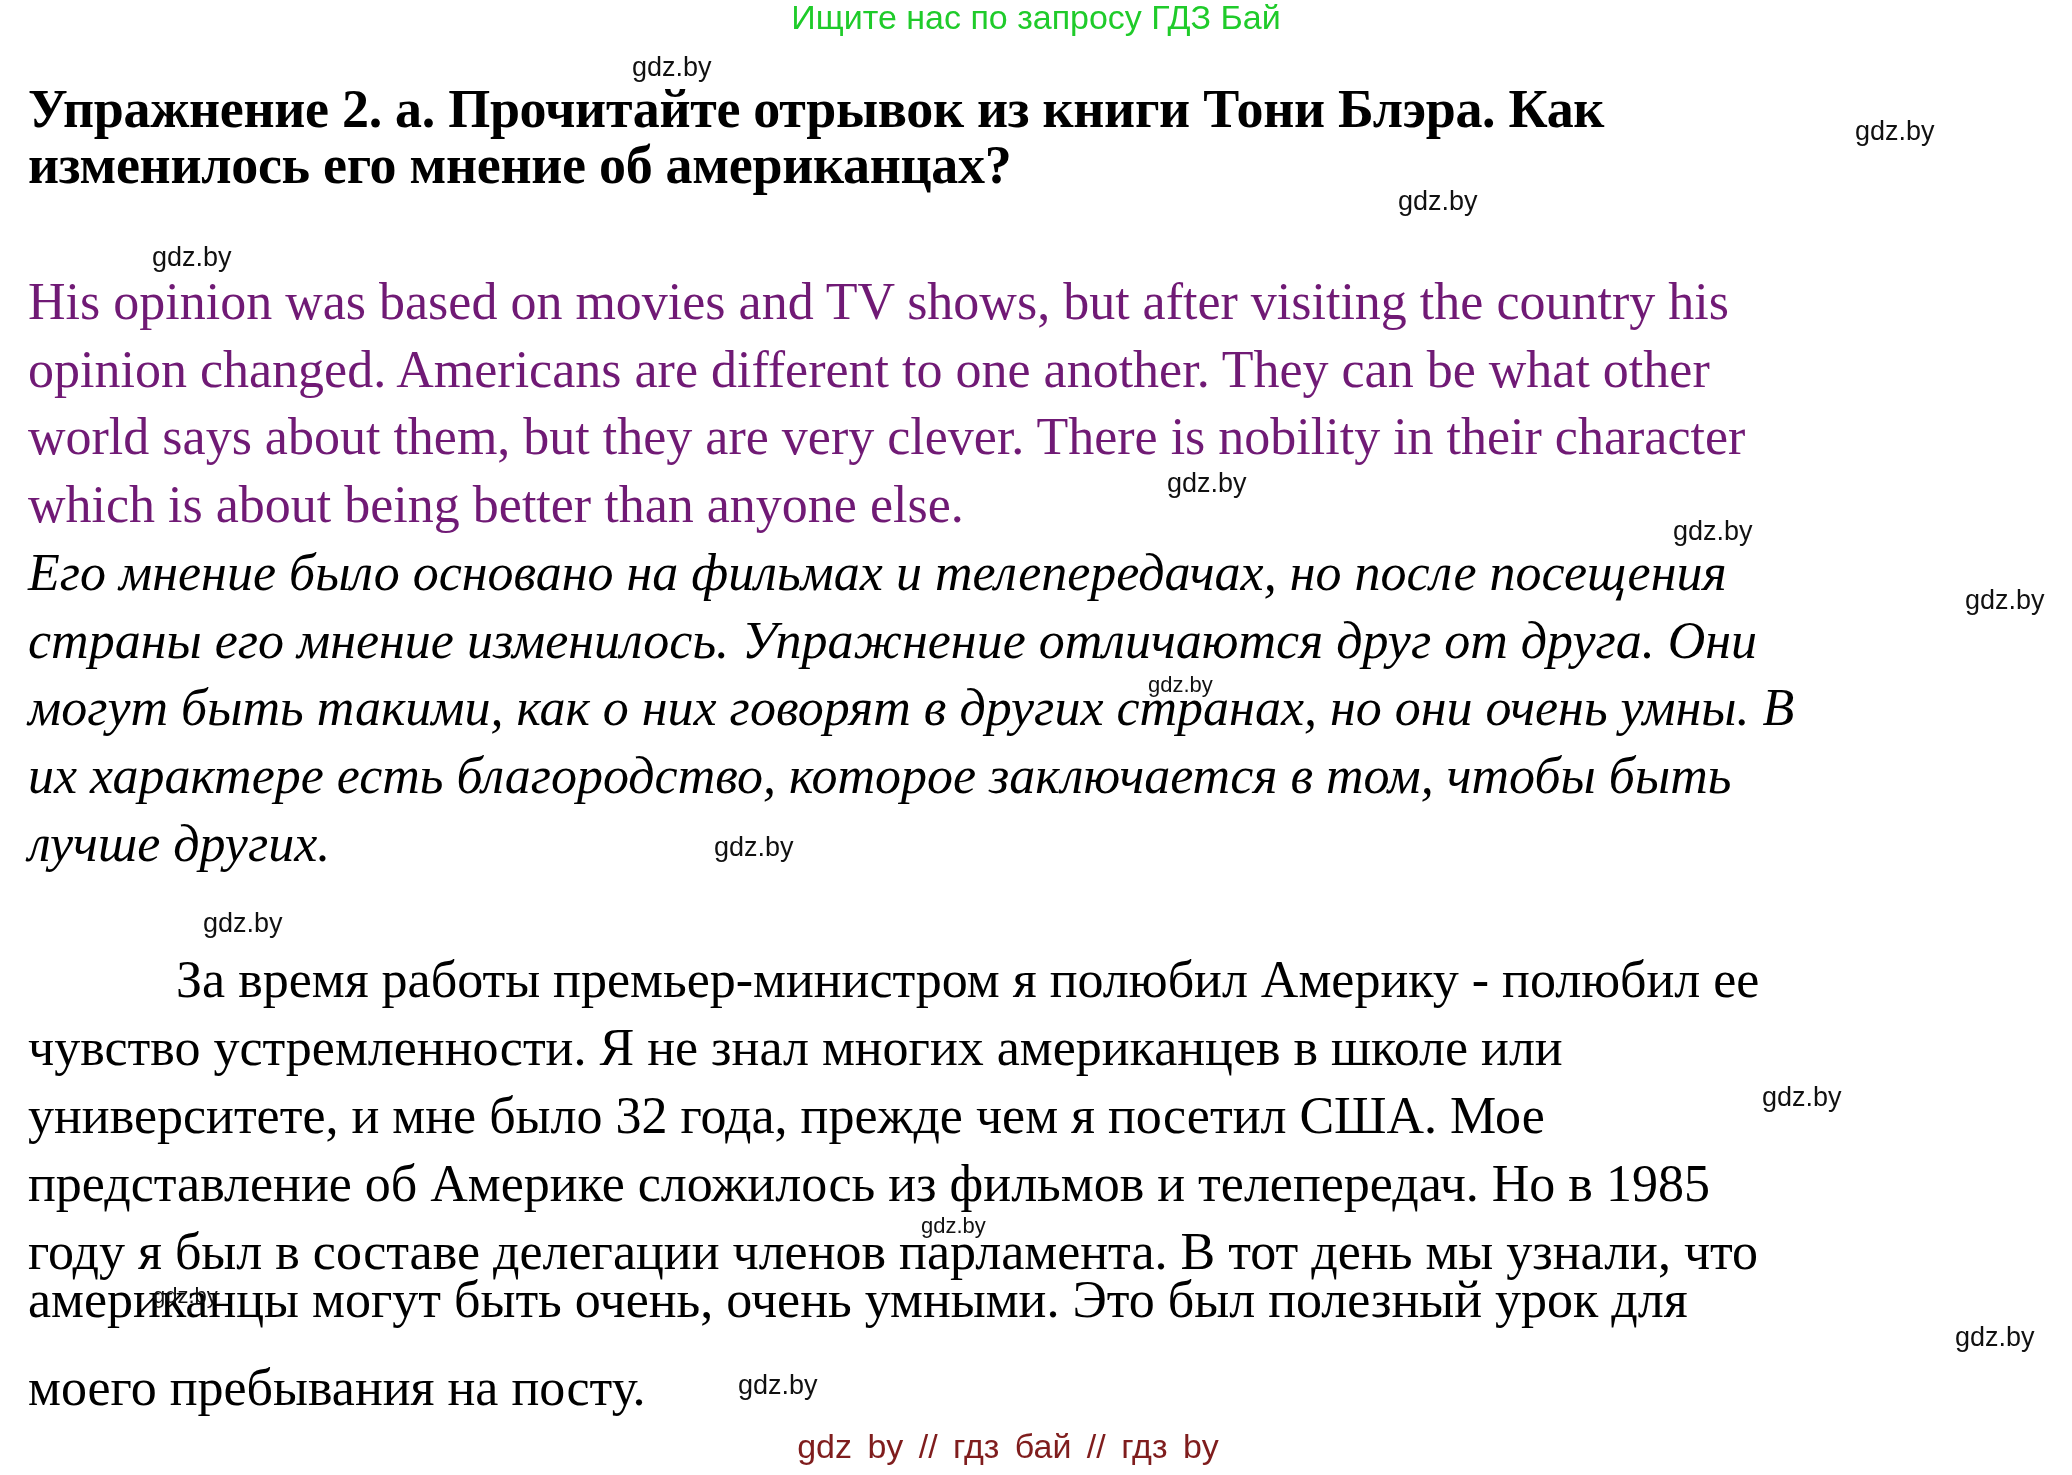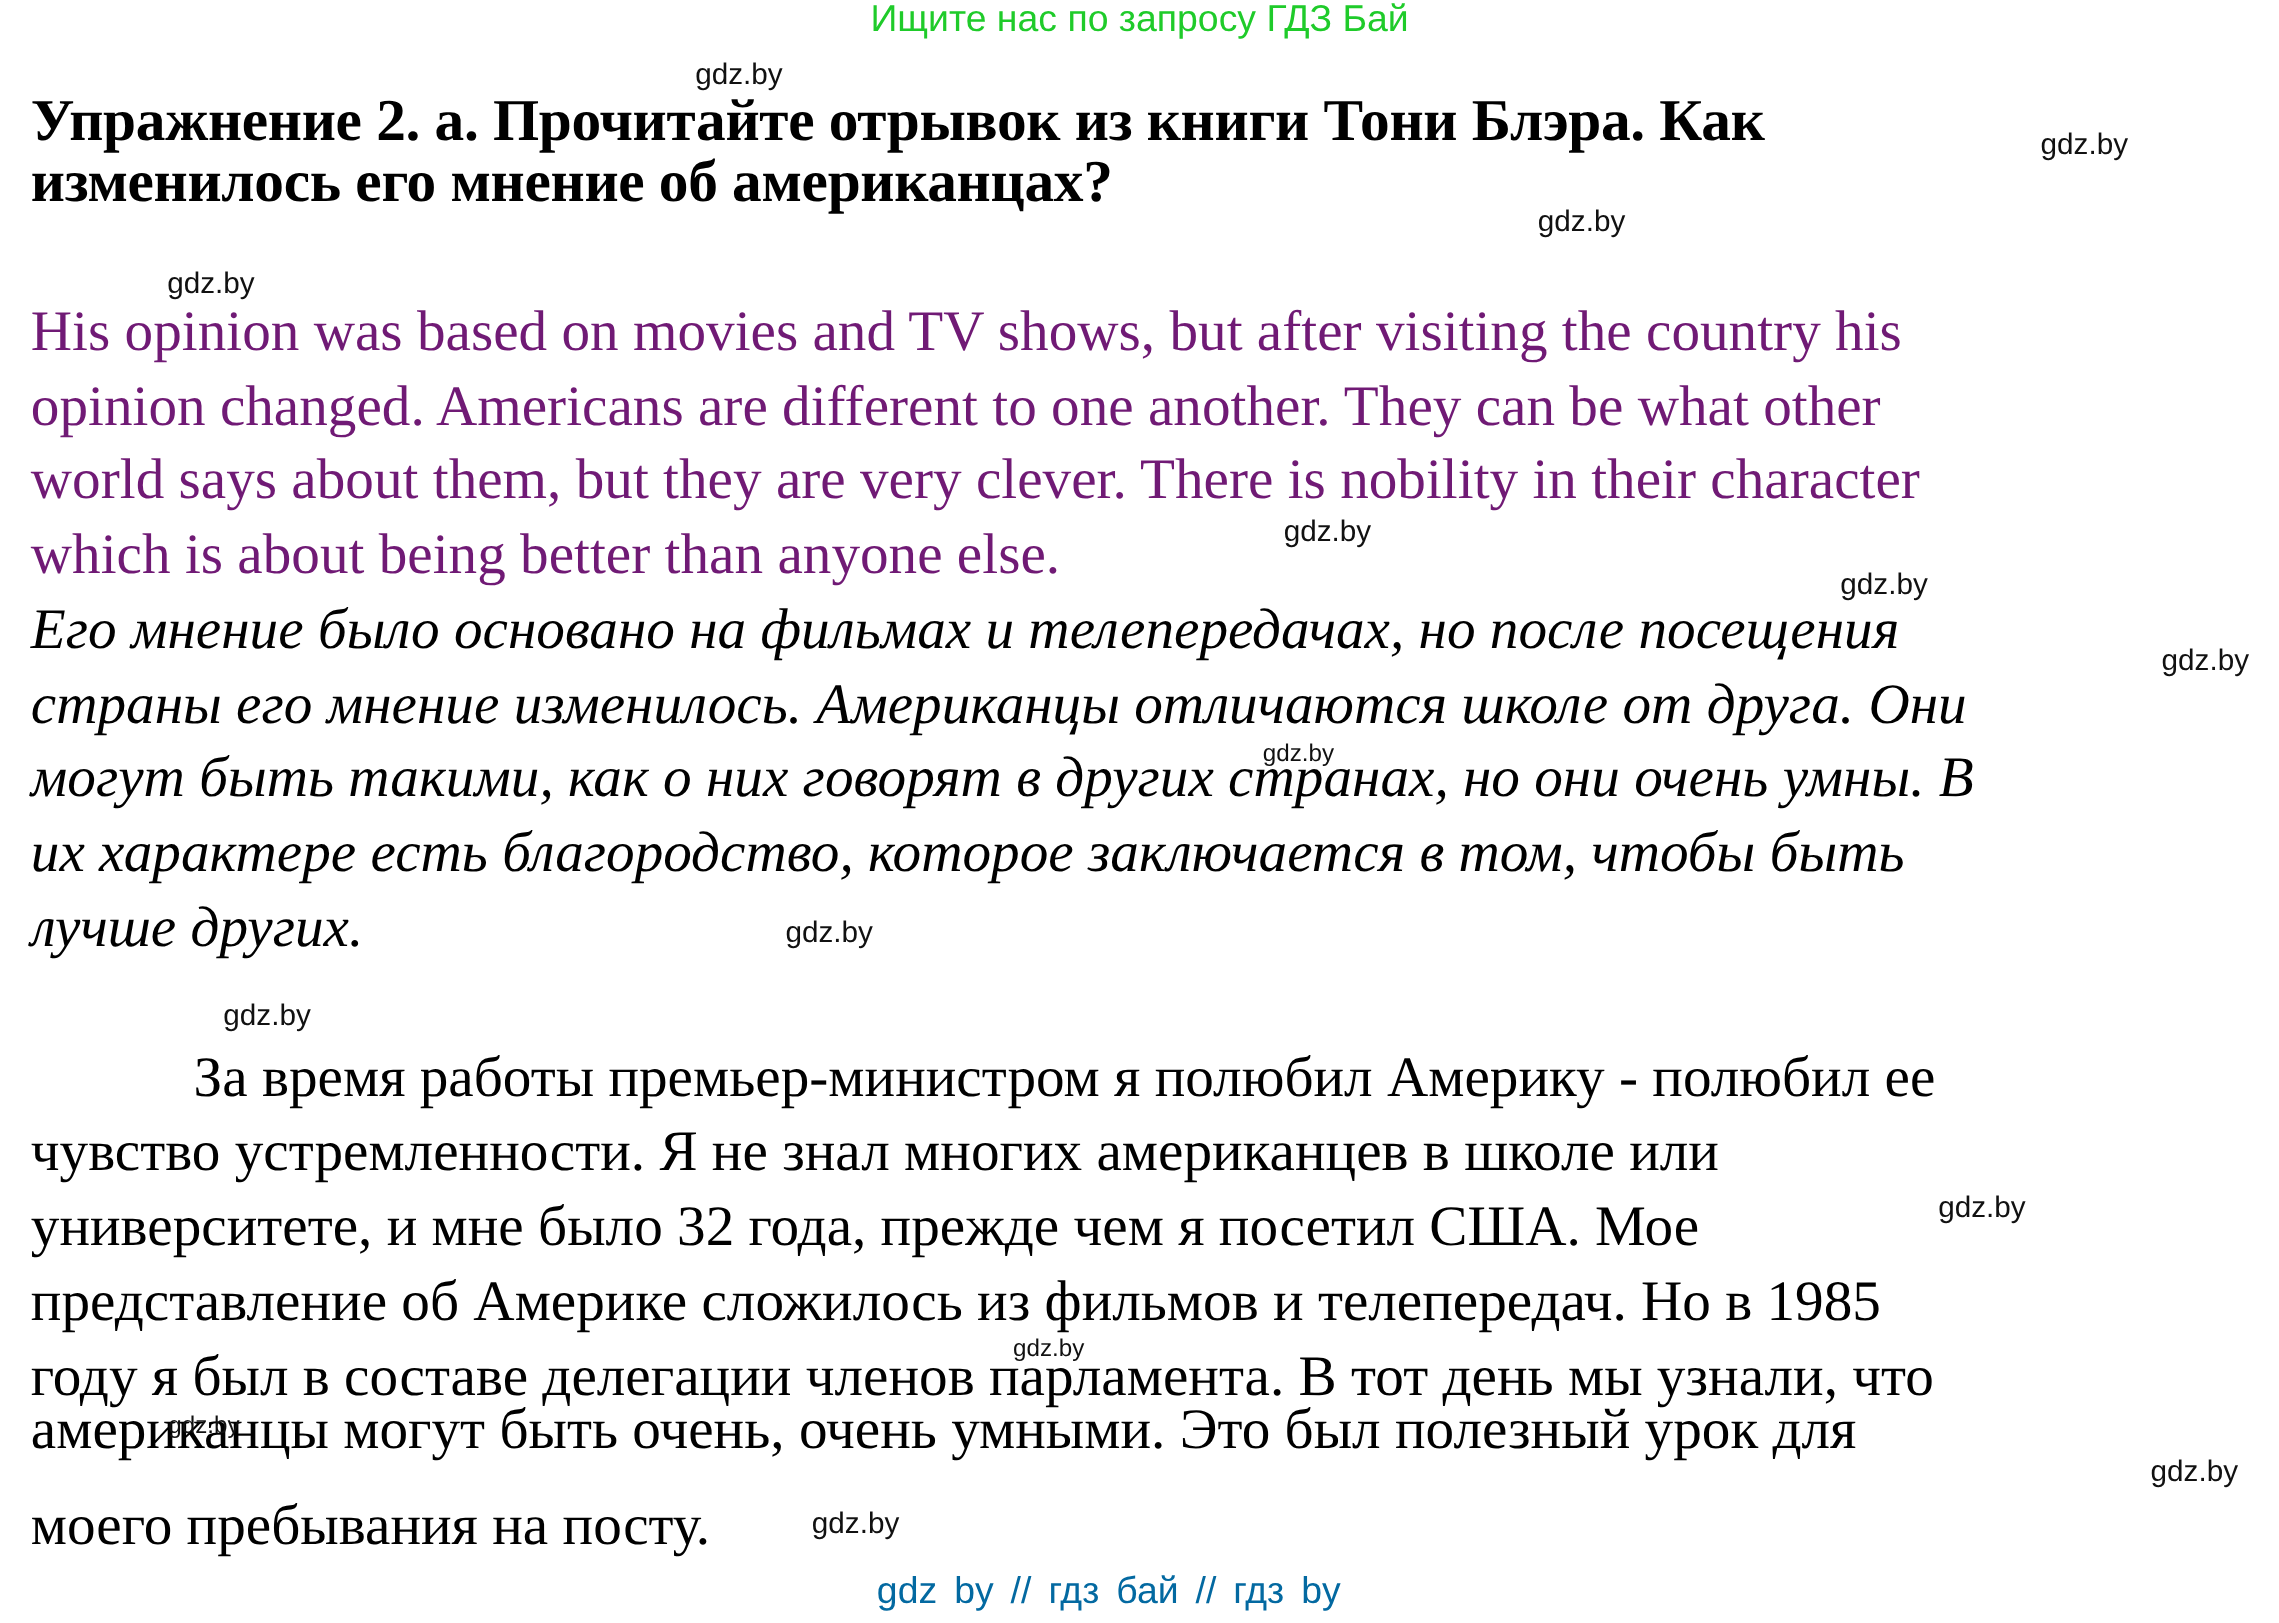--- a/index.html
+++ b/index.html
@@ -23,41 +23,41 @@
   }
   .ru {
     left: 28px; font-family: "Liberation Serif", serif; font-size: 52px; color: #000;
   }
   .wm {
     font-family: "Liberation Sans", sans-serif; font-size: 27px; color: #111;
   }
   .wm.small { font-size: 22px; }
   .footer {
     left: 0; width: 2016px; top: 1427px; text-align: center;
-    font-family: "Liberation Sans", sans-serif; font-size: 34px; color: #0369a1;
+    font-family: "Liberation Sans", sans-serif; font-size: 34px; color: #7f1d1d;
     word-spacing: 6px;
   }
 </style>
 </head>
 <body>
 
 <div class="page">
 
   <div class="abs top-banner">Ищите нас по запросу ГДЗ Бай</div>
 
   <div class="abs title" style="top:78px;">Упражнение 2. а. Прочитайте отрывок из книги Тони Блэра. Как</div>
   <div class="abs title" style="top:134px;">изменилось его мнение об американцах?</div>
 
   <div class="abs en" style="top:272px;">His opinion was based on movies and TV shows, but after visiting the country his</div>
   <div class="abs en" style="top:340px;">opinion changed. Americans are different to one another. They can be what other</div>
   <div class="abs en" style="top:407px;">world says about them, but they are very clever. There is nobility in their character</div>
   <div class="abs en" style="top:475px;">which is about being better than anyone else.</div>
 
   <div class="abs ru-it" style="top:543px;">Его мнение было основано на фильмах и телепередачах, но после посещения</div>
-  <div class="abs ru-it" style="top:611px;">страны его мнение изменилось. Американцы отличаются школе от друга. Они</div>
+  <div class="abs ru-it" style="top:611px;">страны его мнение изменилось. Упражнение отличаются друг от друга. Они</div>
   <div class="abs ru-it" style="top:678px;">могут быть такими, как о них говорят в других странах, но они очень умны. В</div>
   <div class="abs ru-it" style="top:746px;">их характере есть благородство, которое заключается в том, чтобы быть</div>
   <div class="abs ru-it" style="top:814px;">лучше других.</div>
 
   <div class="abs ru" style="top:950px; left:176px;">За время работы премьер-министром я полюбил Америку - полюбил ее</div>
   <div class="abs ru" style="top:1018px;">чувство устремленности. Я не знал многих американцев в школе или</div>
   <div class="abs ru" style="top:1086px;">университете, и мне было 32 года, прежде чем я посетил США. Мое</div>
   <div class="abs ru" style="top:1154px;">представление об Америке сложилось из фильмов и телепередач. Но в 1985</div>
   <div class="abs ru" style="top:1222px;">году я был в составе делегации членов парламента. В тот день мы узнали, что</div>
   <div class="abs ru" style="top:1270px;text-align:right;">американцы могут быть очень, очень умными. Это был полезный урок для</div>

